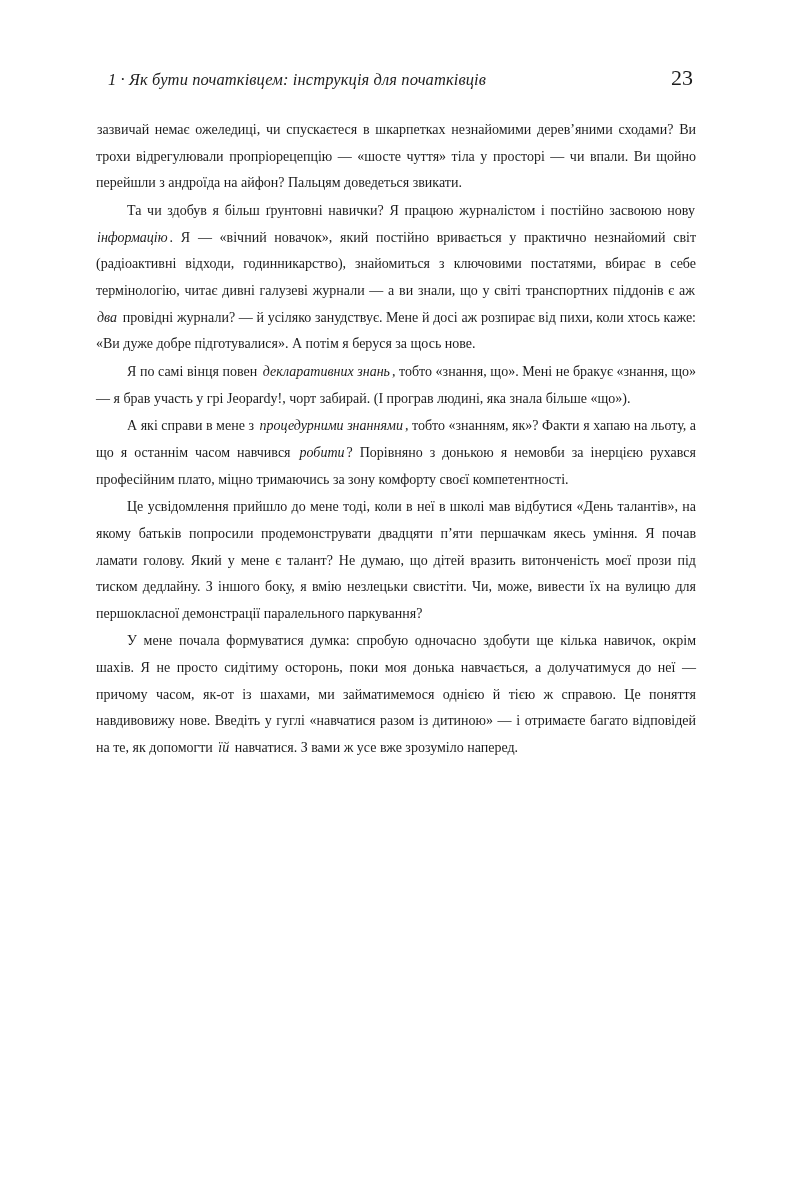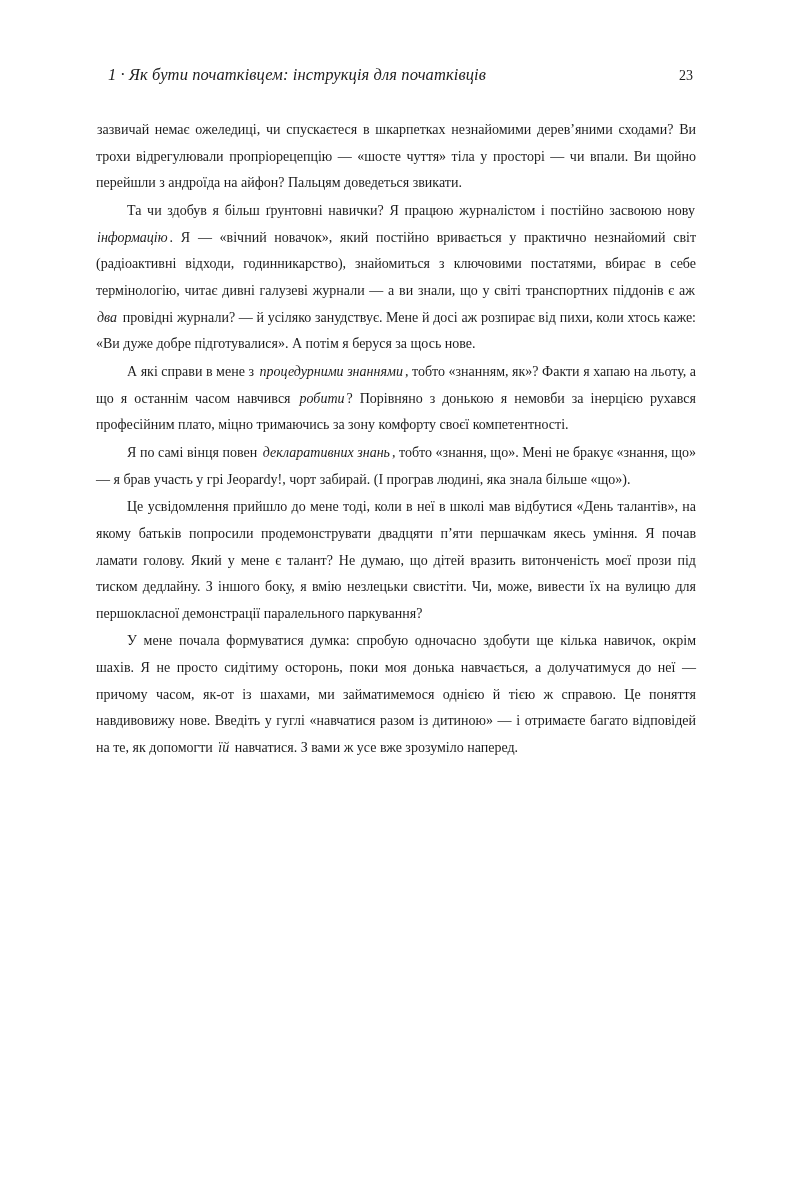--- a/index.html
+++ b/index.html
@@ -30,21 +30,21 @@
     align-items: baseline;
   }
   .chapter-title {
     font-style: italic;
     font-size: 16.5px;
     letter-spacing: 0.1px;
     white-space: nowrap;
   }
   .folio {
     font-style: normal;
-    font-size: 14px;
+    font-size: 22px;
   }
   .body-text {
     position: absolute;
     left: 91px;
     right: 103px;
     top: 112px;
     text-align: justify;
     font-size: 14px;
     line-height: 26.65px;
     letter-spacing: 0px;
@@ -64,18 +64,18 @@
 <div class="page">
   <div class="running-head">
     <span class="chapter-title">1 · Як бути початківцем: інструкція для початківців</span>
     <span class="folio">23</span>
   </div>
 
   <div class="body-text">
 
   <p class="para no-indent"><span>зазвичай немає ожеледиці, чи спускаєтеся в шкарпетках незнайомими дерев’яними сходами? Ви трохи відрегулювали пропріорецепцію — «шосте чуття» тіла у просторі — чи впали. Ви щойно перейшли з андроїда на айфон? Пальцям доведеться звикати.</span></p>
       <p class="para"><span>Та чи здобув я більш ґрунтовні навички? Я працюю журналістом і постійно засвоюю нову </span><em>інформацію</em><span>. Я — «вічний новачок», який постійно вривається у практично незнайомий світ (радіоактивні відходи, годинникарство), знайомиться з ключовими постатями, вбирає в себе термінологію, читає дивні галузеві журнали — а ви знали, що у світі транспортних піддонів є аж </span><em>два</em><span> провідні журнали? — й усіляко занудствує. Мене й досі аж розпирає від пихи, коли хтось каже: «Ви дуже добре підготувалися». А потім я беруся за щось нове.</span></p>
+      <p class="para"><span>Я по самі вінця повен </span><em>декларативних знань</em><span>, тобто «знання, що». Мені не бракує «знання, що» — я брав участь у грі Jeopardy!, чорт забирай. (І програв людині, яка знала більше «що»).</span></p>
       <p class="para"><span>А які справи в мене з </span><em>процедурними знаннями</em><span>, тобто «знанням, як»? Факти я хапаю на льоту, а що я останнім часом навчився </span><em>робити</em><span>? Порівняно з донькою я немовби за інерцією рухався професійним плато, міцно тримаючись за зону комфорту своєї компетентності.</span></p>
-      <p class="para"><span>Я по самі вінця повен </span><em>декларативних знань</em><span>, тобто «знання, що». Мені не бракує «знання, що» — я брав участь у грі Jeopardy!, чорт забирай. (І програв людині, яка знала більше «що»).</span></p>
       <p class="para"><span>Це усвідомлення прийшло до мене тоді, коли в неї в школі мав відбутися «День талантів», на якому батьків попросили продемонструвати двадцяти п’яти першачкам якесь уміння. Я почав ламати голову. Який у мене є талант? Не думаю, що дітей вразить витонченість моєї прози під тиском дедлайну. З іншого боку, я вмію незлецьки свистіти. Чи, може, вивести їх на вулицю для першокласної демонстрації паралельного паркування?</span></p>
       <p class="para"><span>У мене почала формуватися думка: спробую одночасно здобути ще кілька навичок, окрім шахів. Я не просто сидітиму осторонь, поки моя донька навчається, а долучатимуся до неї — причому часом, як-от із шахами, ми займатимемося однією й тією ж справою. Це поняття навдивовижу нове. Введіть у гуглі «навчатися разом із дитиною» — і отримаєте багато відповідей на те, як допомогти </span><em>їй</em><span> навчатися. З вами ж усе вже зрозуміло наперед.</span></p>
     </div>
 </div>
 
 </body></html>

